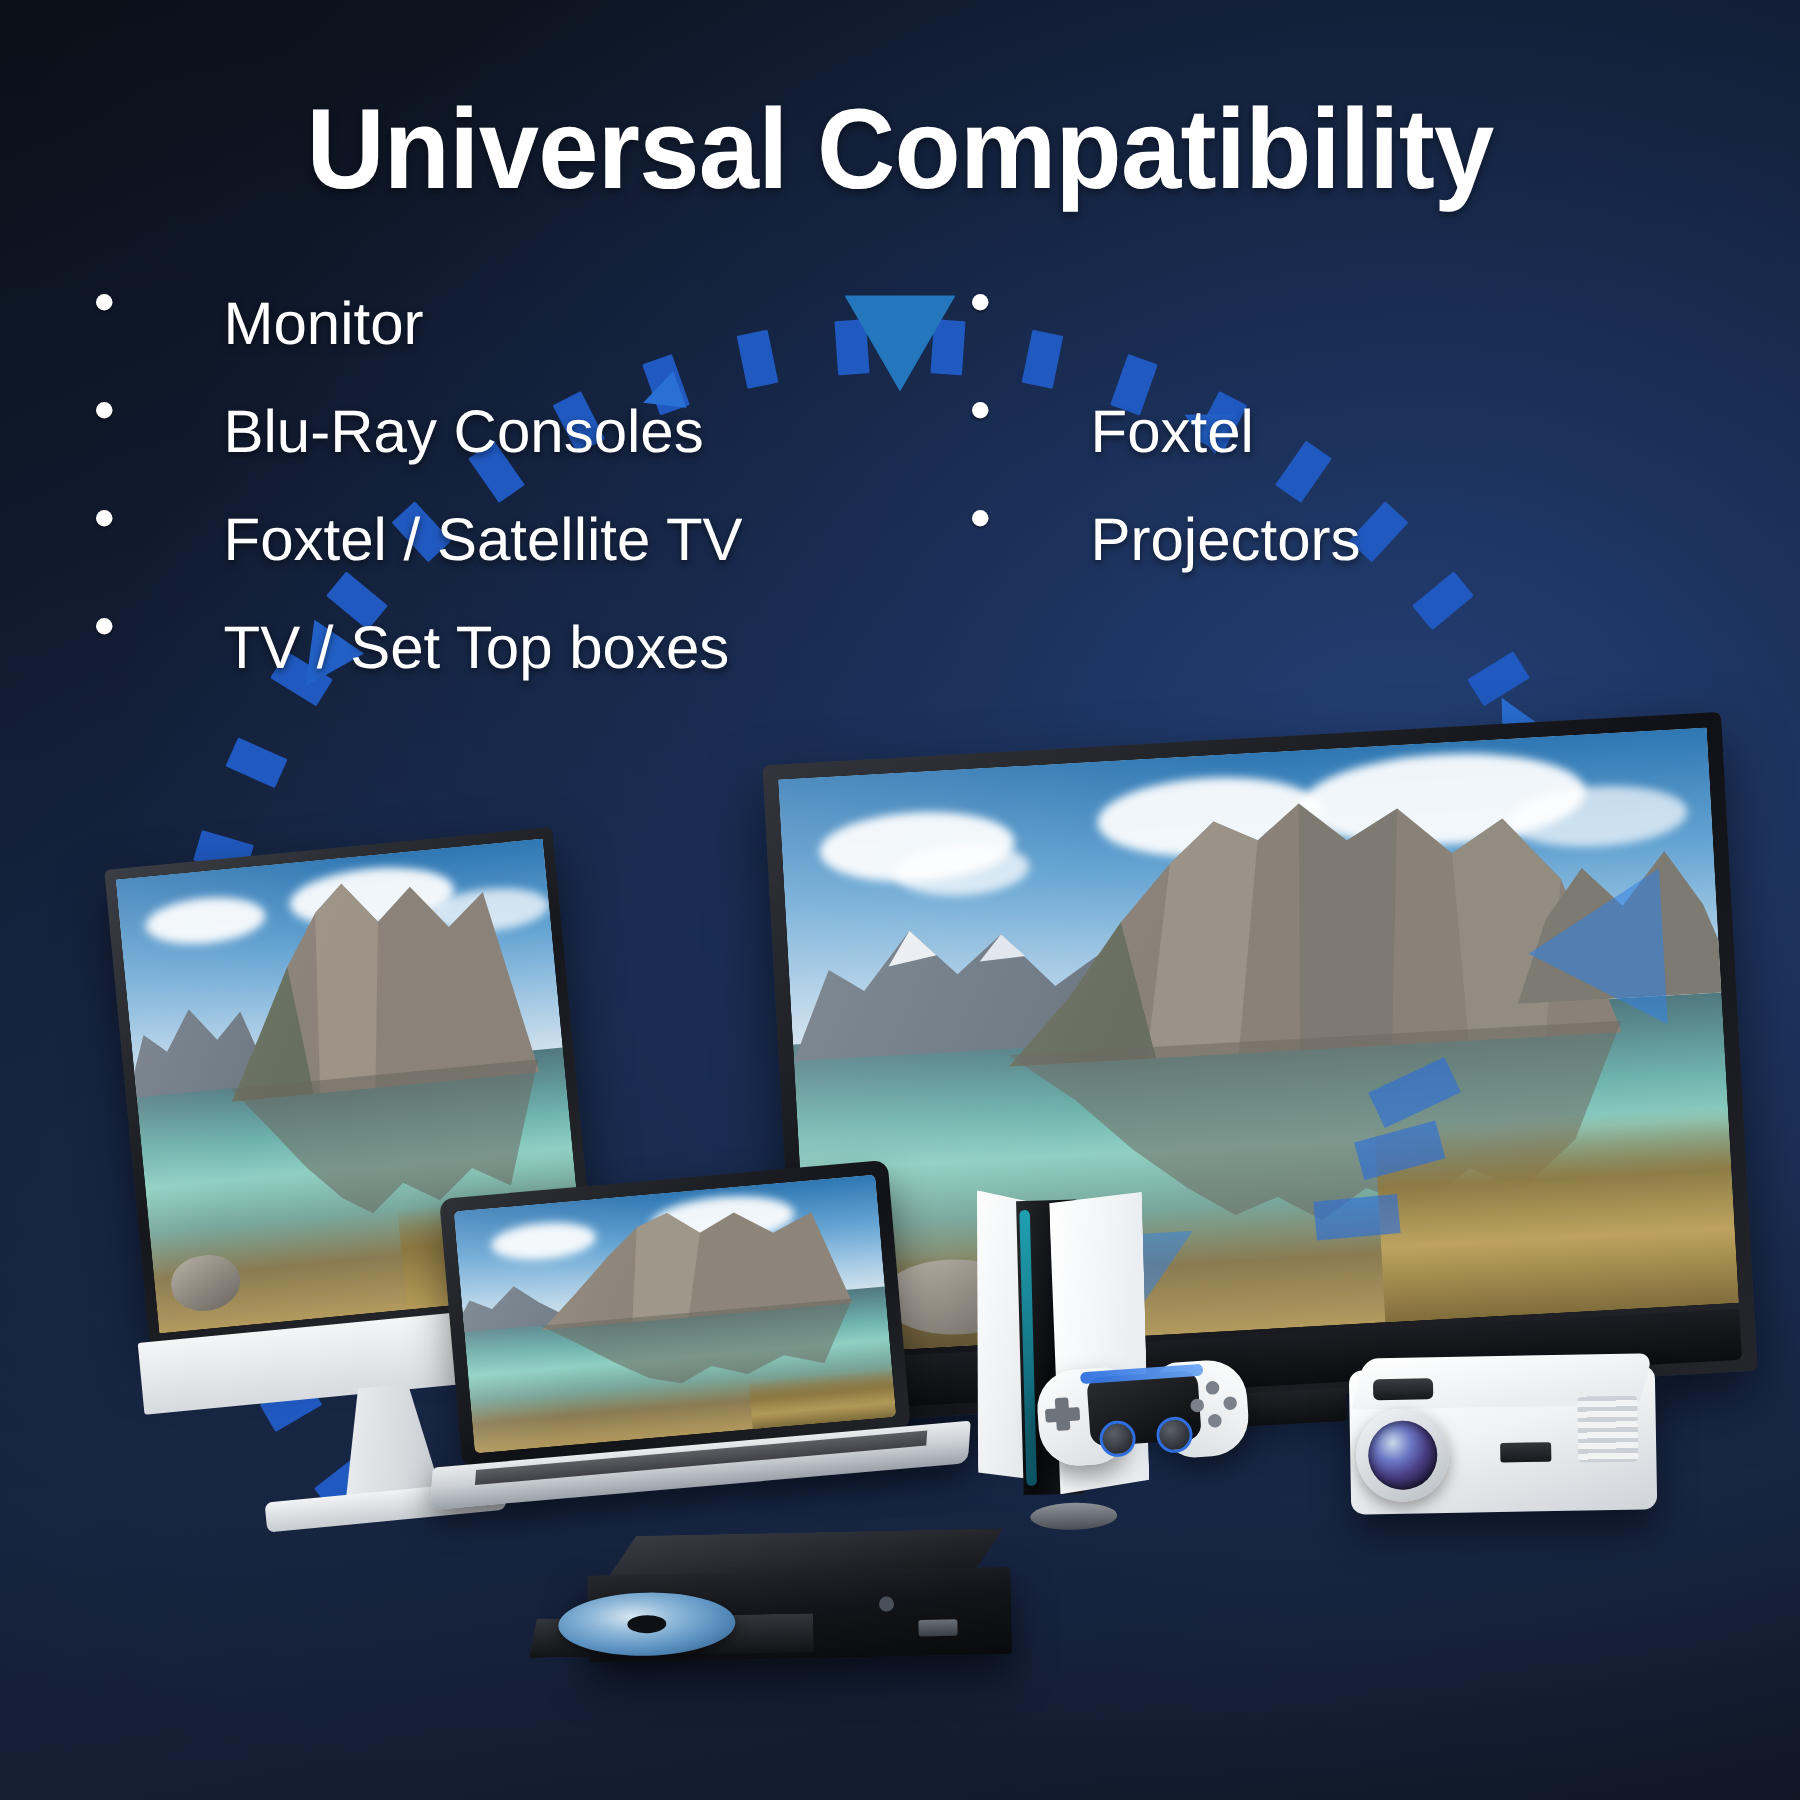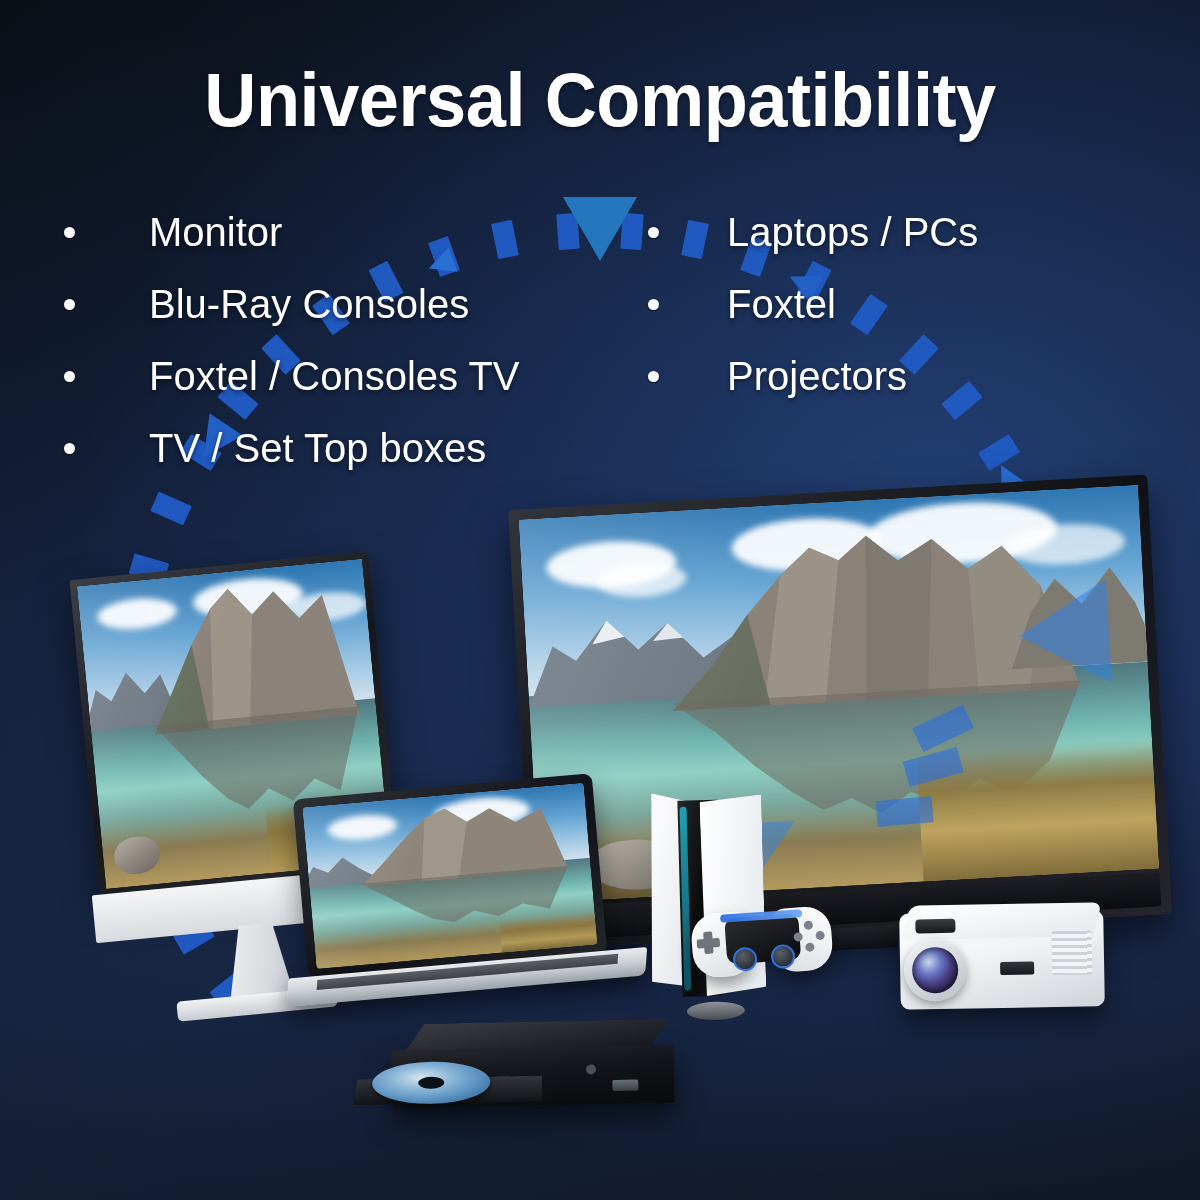--- a/index.html
+++ b/index.html
@@ -23,21 +23,21 @@
     font-family:"Liberation Sans Narrow","Liberation Sans",sans-serif;
     transform:scaleX(0.95);
     text-shadow:0 2px 6px rgba(0,0,0,.45);
     white-space:nowrap;
   }
   
   .col{position:absolute;}
   .col.left{left:64px;top:196px;width:560px;}
   .col.right{left:648px;top:196px;width:520px;}
   .bullet-row{
-    position:relative;height:72px;display:flex;align-items:center;
+    position:relative;height:72px;display:flex;align-items:flex-start;
   }
   .dot{
     width:11px;height:11px;border-radius:50%;background:#ffffff;
     flex:0 0 auto;margin-right:0;
     box-shadow:0 1px 2px rgba(0,0,0,.5);
   }
   .btxt{
     color:#ffffff;font-size:40px;line-height:1;white-space:nowrap;
     margin-left:74px;
     text-shadow:0 2px 5px rgba(0,0,0,.55);
@@ -146,32 +146,31 @@
     <div class="bullet-row">
       <span class="dot"></span>
       <span class="btxt">Monitor</span>
     </div>
     <div class="bullet-row">
       <span class="dot"></span>
       <span class="btxt">Blu-Ray Consoles</span>
     </div>
     <div class="bullet-row">
       <span class="dot"></span>
-      <span class="btxt">Foxtel / Consoles TV</span>
+      <span class="btxt">Foxtel / Satellite TV</span>
     </div>
     <div class="bullet-row">
       <span class="dot"></span>
       <span class="btxt">TV / Set Top boxes</span>
     </div>
   </div>
 
   <div class="col right">
     <div class="bullet-row">
       <span class="dot"></span>
-      <span class="btxt">Laptops / PCs</span>
     </div>
     <div class="bullet-row">
       <span class="dot"></span>
       <span class="btxt">Foxtel</span>
     </div>
     <div class="bullet-row">
       <span class="dot"></span>
       <span class="btxt">Projectors</span>
     </div>
   </div>

